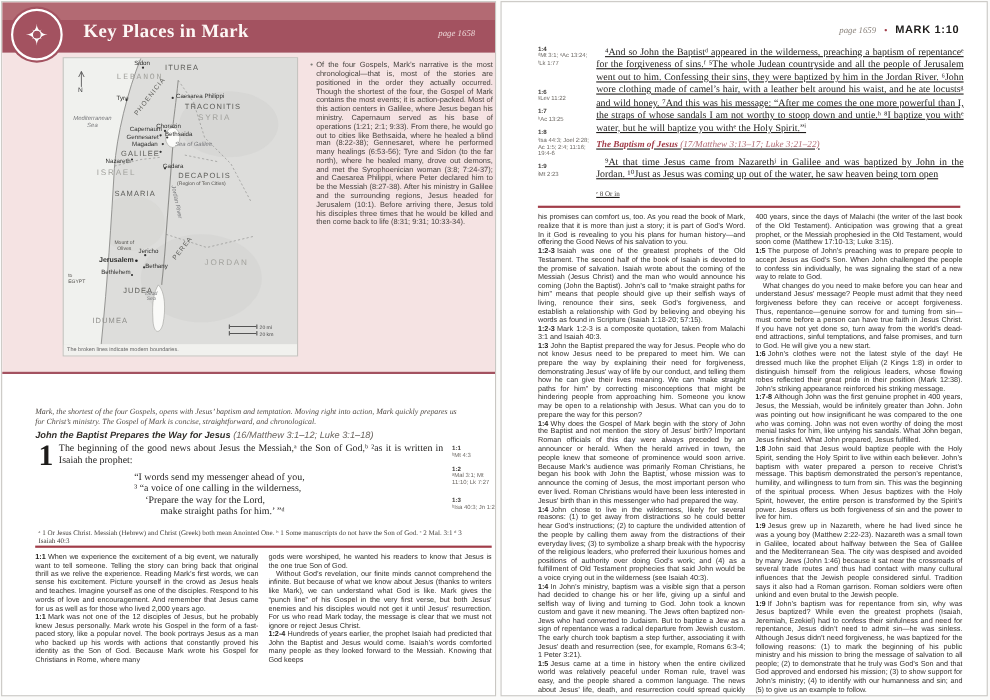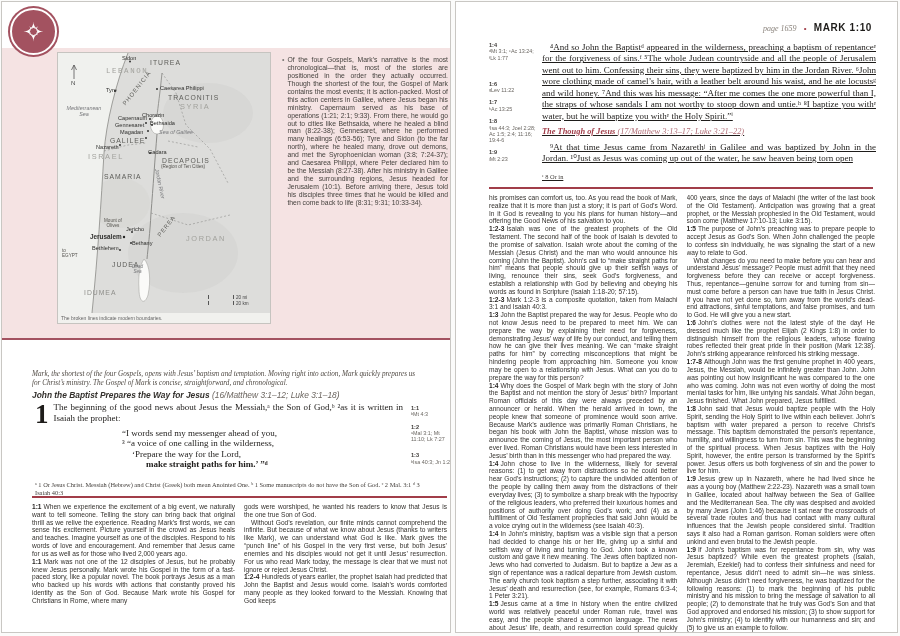--- a/index.html
+++ b/index.html
@@ -54,21 +54,21 @@
   .pericope   { position: absolute; left: 30px; font-size: 8.4px; font-style: italic; color: #33302c; }
   .pericope b { font-weight: bold; }
   .pericope .prefs { font-weight: normal; color: #6b655f; }
   .peri-left  { top: 388px; }
   .scripture  { font-family: "Liberation Serif", "DejaVu Sans", serif; color: #1e1c1a; font-size: 9px; line-height: 1.27; text-align: justify; }
   .v1-block   { position: absolute; left: 33px; top: 400px; width: 368px; }
   .dropcap    { float: left; font: bold 27px "Liberation Serif", serif; line-height: 22px; margin: 1px 5px 0 0; color: #1e1c1a; }
   .poetry     { position: absolute; left: 120px; top: 426px; width: 300px; }
   .poetry div { font-family: "Liberation Serif", "DejaVu Sans", serif; font-size: 9px; line-height: 10.4px; color: #1e1c1a; }
   .i0 { padding-left: 0; } .i1 { padding-left: 16px; } .i2 { padding-left: -2px; }
-  .i3 { padding-left: 10px; } .i4 { padding-left: 24px; font-weight: bold; }
+  .i3 { padding-left: 10px; } .i4 { padding-left: 24px; }
   .footnotes  { position: absolute; left: 33px; top: 479px; width: 386px; font-family: "Liberation Serif", "DejaVu Sans", serif;
                 font-size: 6.4px; color: #45413d; line-height: 1.2; }
   .margin-col { position: absolute; width: 44px; font-size: 5.4px; line-height: 1.15; color: #6a6661; }
   .margin-col .blk { margin-bottom: 6px; }
   .margin-col .v { font-weight: bold; color: #3c3936; display: block; font-size: 5.6px; }
   .mcol-left  { left: 409px; top: 403px; }
   .mcol-right { left: 33px; top: 40px; width: 48px; }
   .rule { position: absolute; height: 2px; background: #a13d49; }
   .rule-left  { left: 30px; top: 494px; width: 415px; }
   .rule-right { left: 33px; top: 185px; width: 384px; }
@@ -90,20 +90,24 @@
   .peri-right { position: relative; margin: 5px 0 4px 0; font-size: 8.4px; font-style: italic; color: #a13d49; left: 0; }
   .rp-foot { margin-top: 9px; font-size: 6.4px; color: #45413d; }
 </style>
 </head>
 <body>
 
 <div class="spread">
 
   <div class="page page-left">
 
+    <div class="band">
+      <div class="band-title">Key Places in Mark</div>
+      <div class="band-page">page 1658</div>
+    </div>
     <div class="compass">
       <span class="pt1">✦</span>
       <span class="pt2">✦</span>
       <span class="hub"></span>
     </div>
 
     <div class="feature-panel">
       <div class="map-box">
         <svg class="map-canvas" viewBox="0 0 212 260">
           <rect x="0" y="0" width="212" height="260" fill="#dddddb"></rect>
@@ -238,21 +242,21 @@
       <div class="blk"><span class="v">1:4</span><span>ᵈMt 3:1; ᵉAc 13:24; ᶠLk 1:77</span></div>
       <div class="blk" style="margin-top:20px;"><span class="v">1:6</span><span>ᵍLev 11:22</span></div>
       <div class="blk"><span class="v">1:7</span><span>ʰAc 13:25</span></div>
       <div class="blk"><span class="v">1:8</span><span>ⁱIsa 44:3; Joel 2:28; Ac 1:5; 2:4; 11:16; 19:4-6</span></div>
       <div class="blk"><span class="v">1:9</span><span>ʲMt 2:23</span></div>
     </div>
 
     <div class="rp-scripture scripture">
       <p class="sp">⁴And so John the Baptistᵈ appeared in the wilderness, preaching a baptism of repentanceᵉ for the forgiveness of sins.ᶠ ⁵The whole Judean countryside and all the people of Jerusalem went out to him. Confessing their sins, they were baptized by him in the Jordan River. ⁶John wore clothing made of camel’s hair, with a leather belt around his waist, and he ate locustsᵍ and wild honey. ⁷And this was his message: “After me comes the one more powerful than I, the straps of whose sandals I am not worthy to stoop down and untie.ʰ ⁸I baptize you withᵉ water, but he will baptize you withᵉ the Holy Spirit.”ⁱ</p>
       <div class="pericope peri-right">
-        <b>The Though of Jesus </b><span class="prefs" style="color:#b06b74;">(17/Matthew 3:13–17; Luke 3:21–22)</span>
+        <b>The Baptism of Jesus </b><span class="prefs" style="color:#b06b74;">(17/Matthew 3:13–17; Luke 3:21–22)</span>
       </div>
       <p class="sp">⁹At that time Jesus came from Nazarethʲ in Galilee and was baptized by John in the Jordan. ¹⁰Just as Jesus was coming up out of the water, he saw heaven being torn open</p>
       <p class="rp-foot">ᵉ 8  Or in</p>
     </div>
 
     <div class="rule rule-right"></div>
 
     <div class="commentary comm-right">
       <div class="ccol">
         <p><span>his promises can comfort us, too. As you read the book of Mark, realize that it is more than just a story; it is part of God’s Word. In it God is revealing to you his plans for human history—and offering the Good News of his salvation to you.</span></p>

